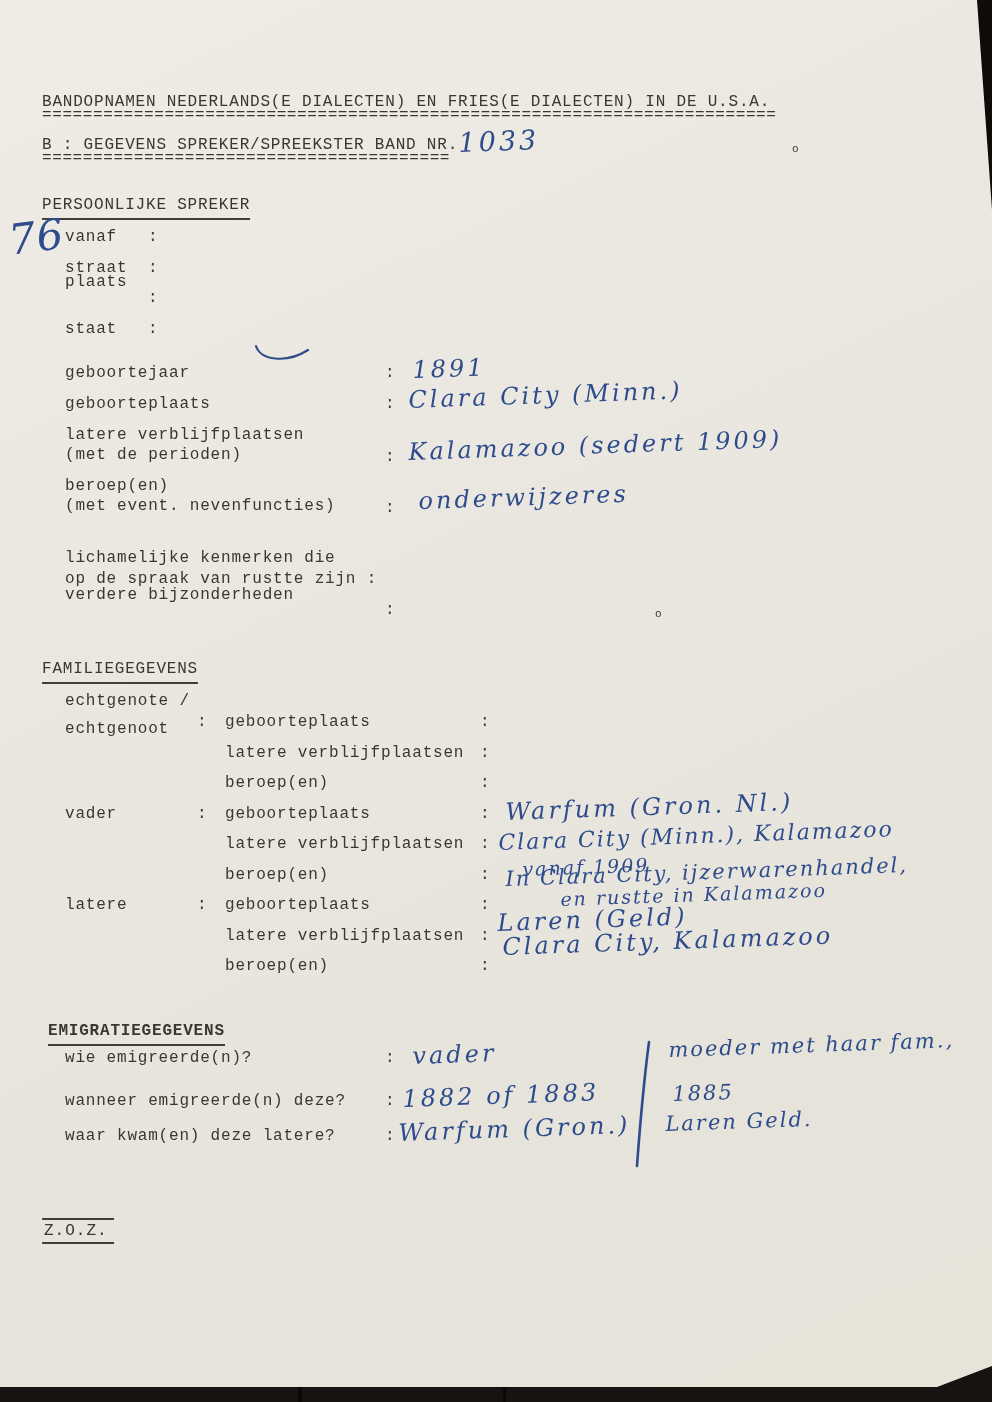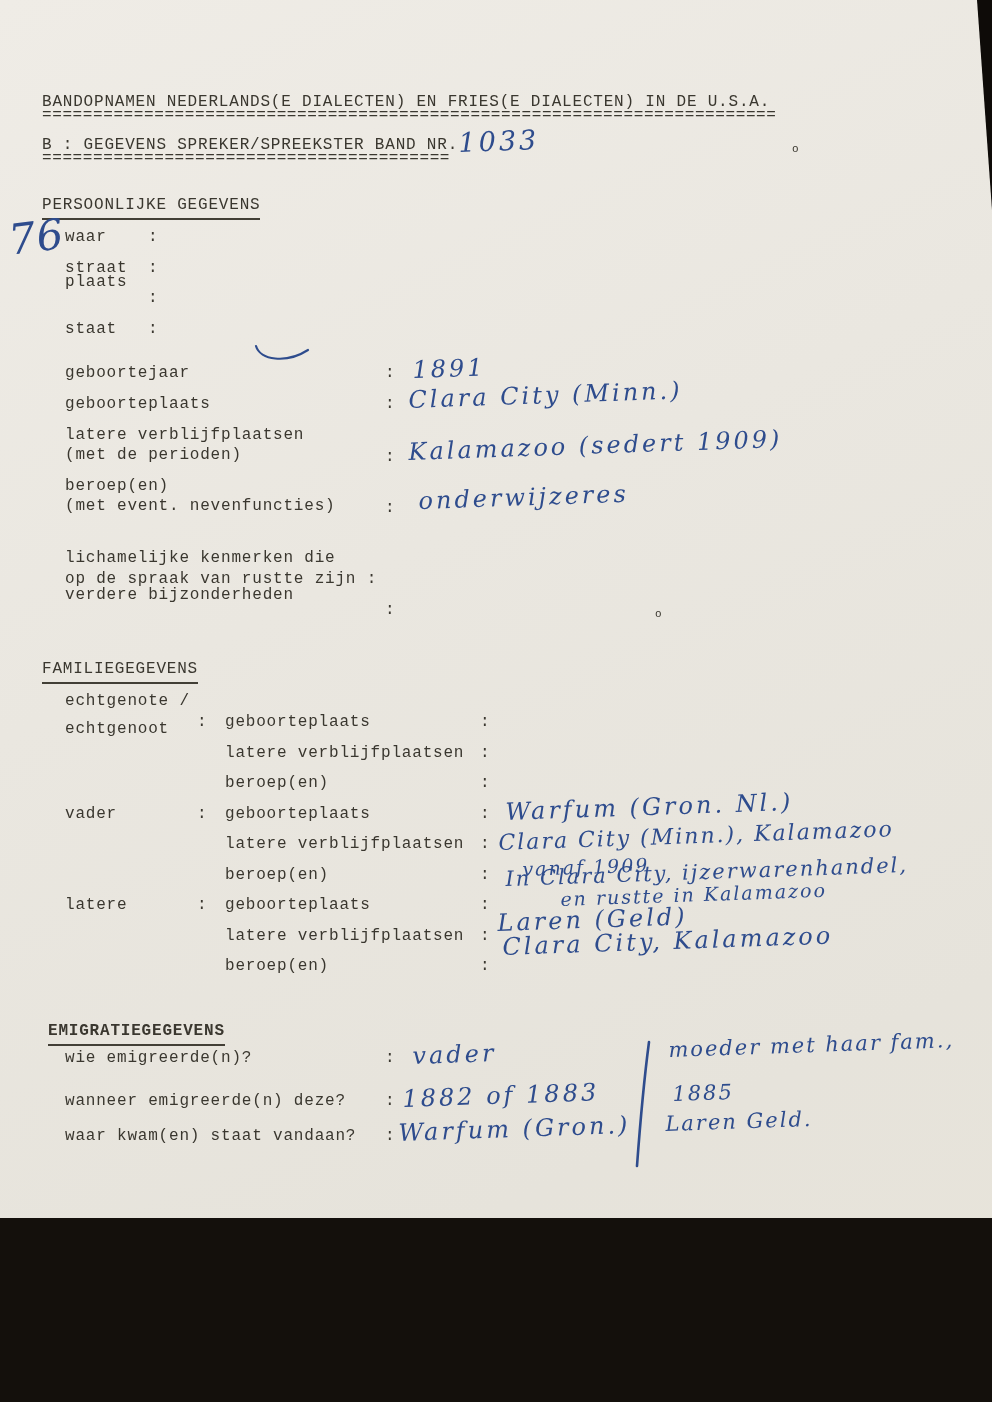--- a/index.html
+++ b/index.html
@@ -1,16 +1,16 @@
 <!DOCTYPE html>
 <html><head>
 <meta charset="utf-8">
 <style>
   html,body{margin:0;padding:0;background:#14100c;}
-  .stage{position:relative;width:992px;height:1218px;overflow:hidden;background:#14100c;
+  .stage{position:relative;width:992px;height:1402px;overflow:hidden;background:#14100c;
          font-family:"Liberation Mono",monospace;}
   .paper{position:absolute;left:0;top:0;width:992px;height:1387px;
          background:linear-gradient(155deg,#efece6 0%,#eae7e0 40%,#e6e3db 78%,#e8e4da 100%);}
   
   .t{position:absolute;font-family:"Liberation Mono",monospace;font-size:16px;letter-spacing:0.8px;
      color:#3a372f;white-space:pre;line-height:19px;}
   .t.h{border-bottom:2px solid #423f36;padding-bottom:3px;}
   .rule{position:absolute;font-family:"Liberation Mono",monospace;font-size:16px;letter-spacing:0.6px;
         color:#3a372f;white-space:pre;overflow:hidden;}
   
@@ -42,25 +42,25 @@
 <div class="stage">
   <div class="paper">
 
     <div class="t" style="left:42px;top:93px;">BANDOPNAMEN NEDERLANDS(E DIALECTEN) EN FRIES(E DIALECTEN) IN DE U.S.A.</div>
     <div class="rule" style="left:42px;top:106px;width:740px;">========================================================================</div>
     <div class="t" style="left:42px;top:136px;">B : GEGEVENS SPREKER/SPREEKSTER BAND NR.</div>
     <div class="hw big" style="left:458px;top:127px;">1033</div>
     <div class="rule" style="left:42px;top:149px;width:420px;">========================================</div>
     <div class="mark" style="left:792px;top:143px;">o</div>
 
-    <div class="t h" style="left:42px;top:196px;">PERSOONLIJKE GEGEVENS</div>
+    <div class="t h" style="left:42px;top:196px;">PERSOONLIJKE SPREKER</div>
 
     <div class="hw" style="left:6px;top:216px;font-size:42px;letter-spacing:1px;transform:rotate(-7deg);">76</div>
 
-    <div class="t" style="left:65px;top:228px;">waar</div>
+    <div class="t" style="left:65px;top:228px;">vanaf</div>
     <div class="t" style="left:148px;top:228px;">:</div>
     <div class="t" style="left:65px;top:259px;">straat</div>
     <div class="t" style="left:148px;top:259px;">:</div>
     <div class="t" style="left:65px;top:273px;">plaats</div>
     <div class="t" style="left:148px;top:289px;">:</div>
     <div class="t" style="left:65px;top:320px;">staat</div>
     <div class="t" style="left:148px;top:320px;">:</div>
 
 
     <svg class="deco" style="left:252px;top:340px;" width="80" height="28">
@@ -138,21 +138,21 @@
     <div class="t" style="left:65px;top:1049px;">wie emigreerde(n)?</div>
     <div class="t" style="left:385px;top:1049px;">:</div>
     <div class="hw" style="left:412px;top:1042px;">vader</div>
     <div class="hw" style="left:668px;top:1038px;font-size:21px;letter-spacing:2px;">moeder met haar fam.,</div>
 
     <div class="t" style="left:65px;top:1092px;">wanneer emigreerde(n) deze?</div>
     <div class="t" style="left:385px;top:1092px;">:</div>
     <div class="hw" style="left:402px;top:1085px;">1882 of 1883</div>
     <div class="hw" style="left:672px;top:1082px;font-size:21px;letter-spacing:2px;">1885</div>
 
-    <div class="t" style="left:65px;top:1127px;">waar kwam(en) staat vandaan?</div>
+    <div class="t" style="left:65px;top:1127px;">waar kwam(en) deze latere?</div>
     <div class="t" style="left:385px;top:1127px;">:</div>
     <div class="hw" style="left:398px;top:1119px;">Warfum (Gron.)</div>
     <div class="hw" style="left:665px;top:1112px;font-size:21px;letter-spacing:2px;">Laren Geld.</div>
 
     <svg class="deco" style="left:628px;top:1040px;" width="26" height="130">
       <path d="M21,2 C16,40 12,85 9,126" fill="none" stroke="#2e4c8d" stroke-width="2.6" stroke-linecap="round"></path>
     </svg>
 
     <div class="zoz">Z.O.Z.</div>
   </div>

